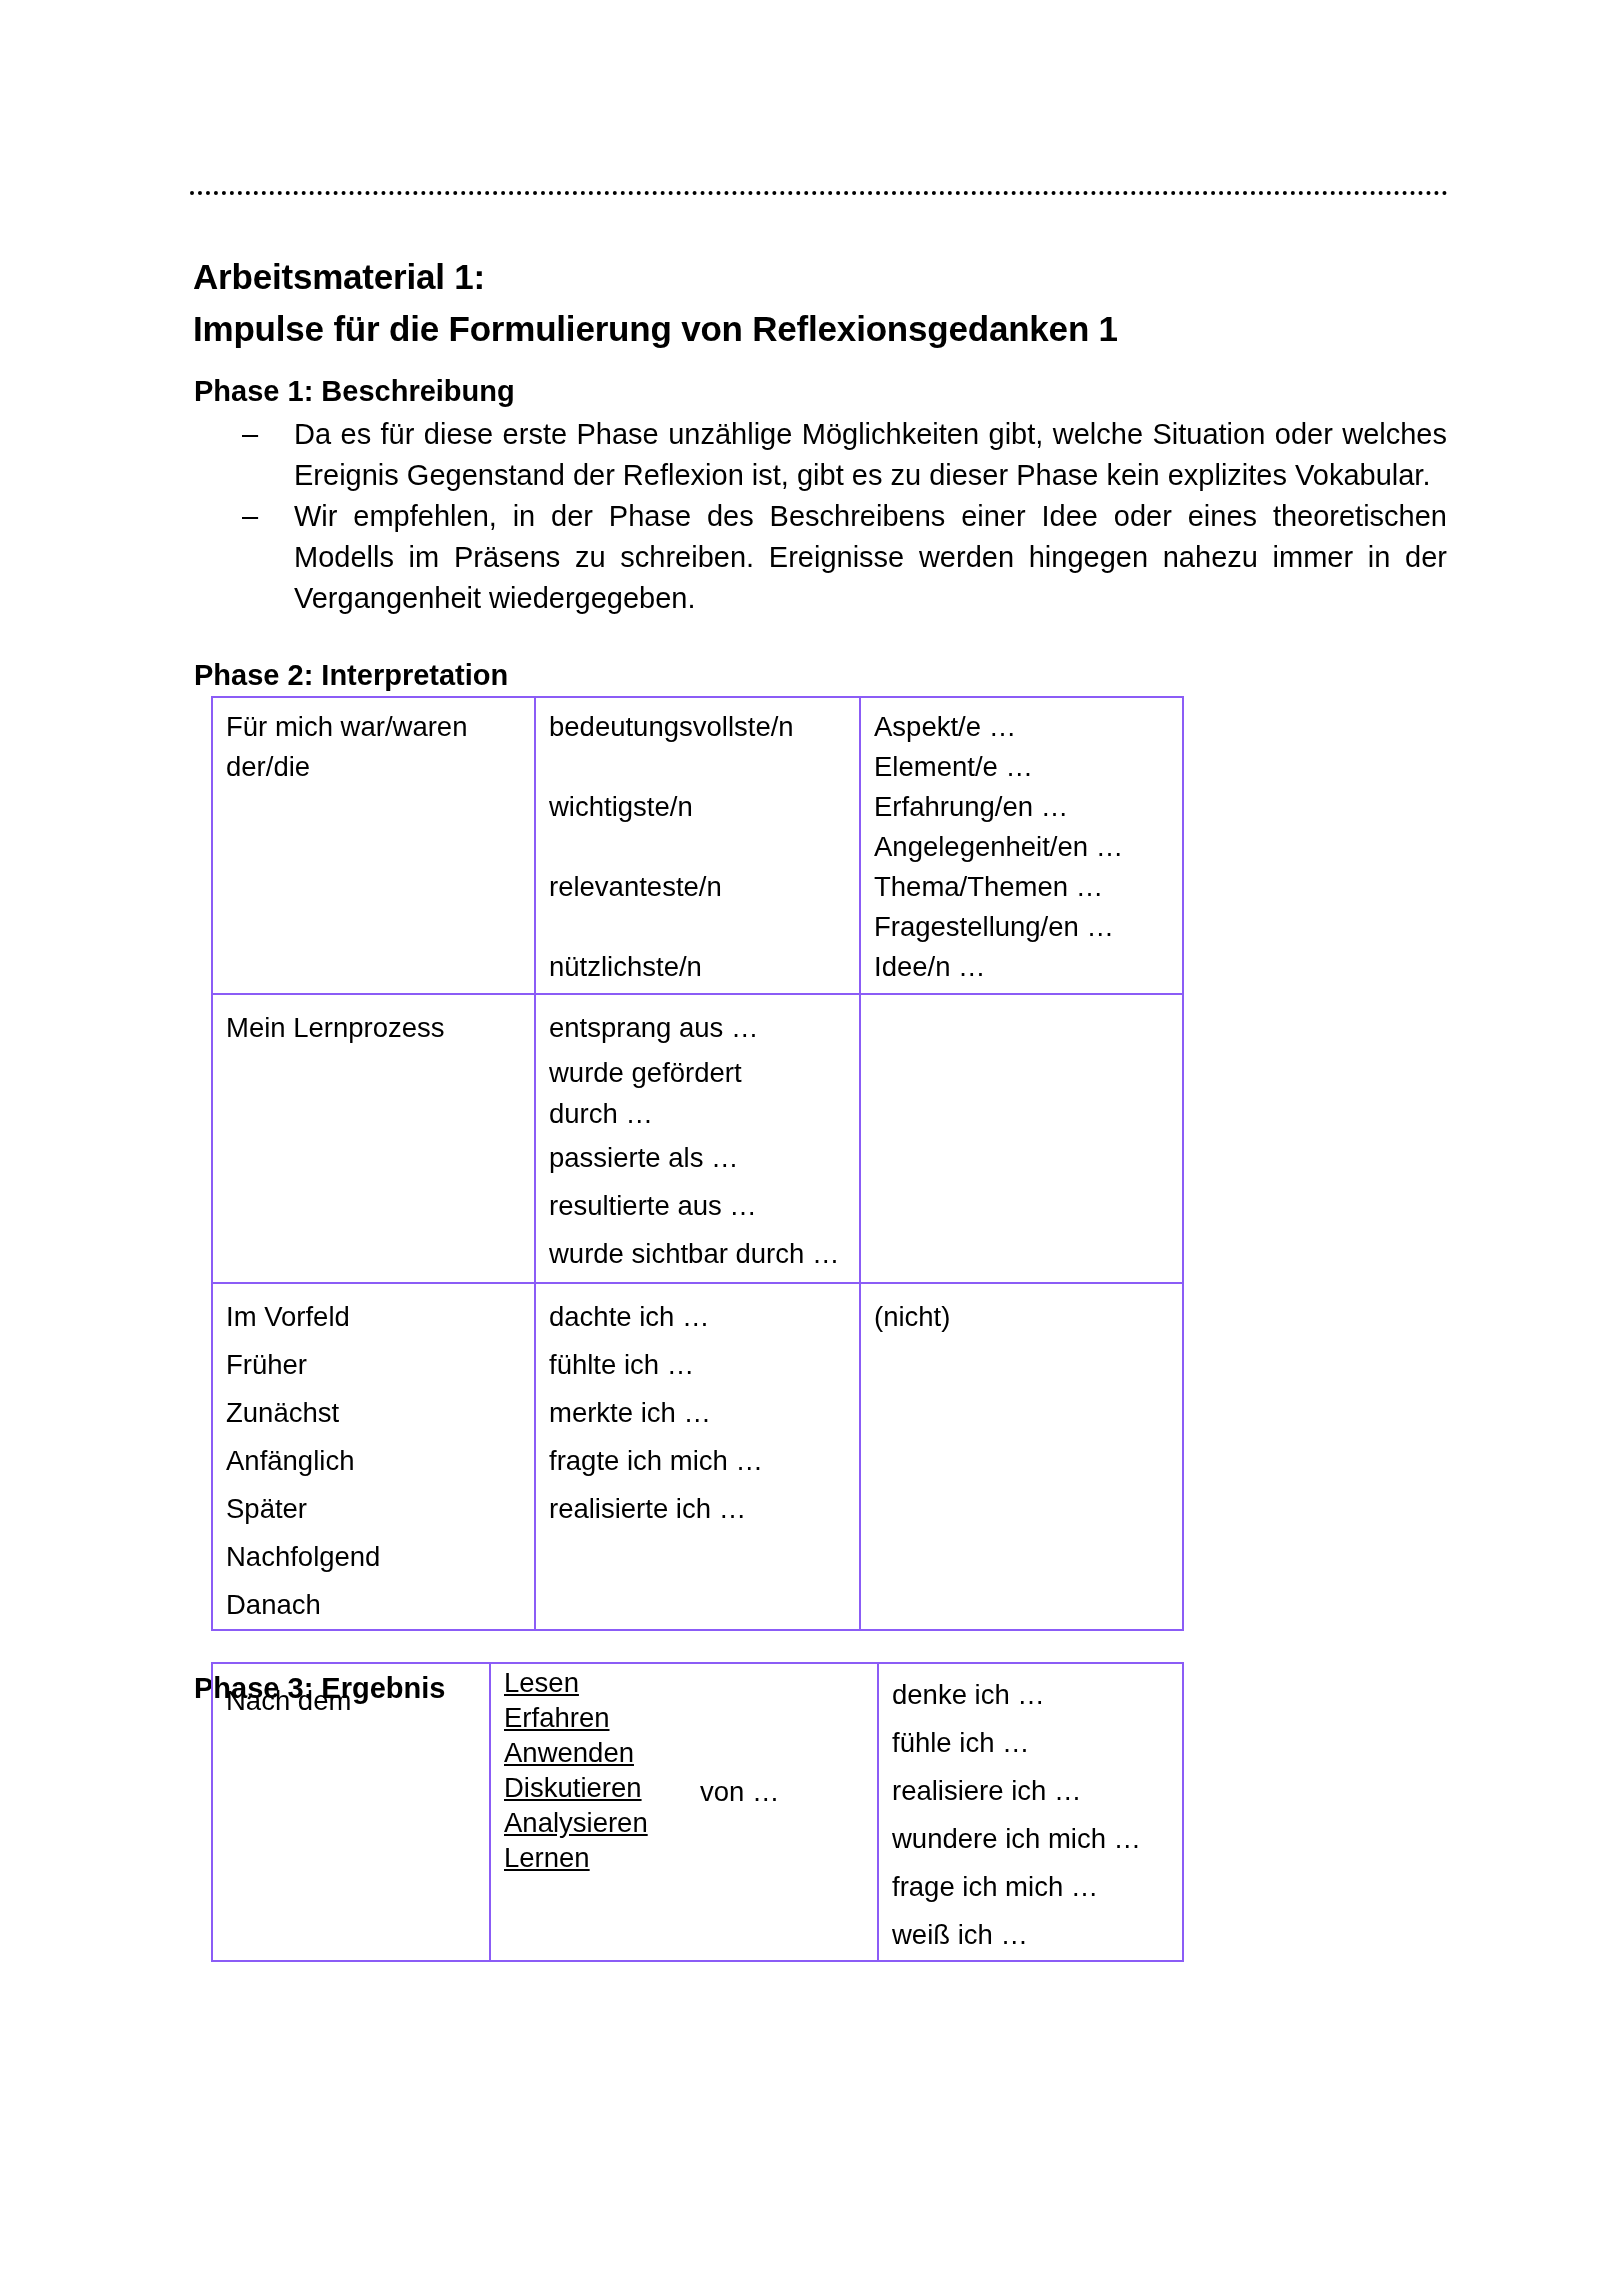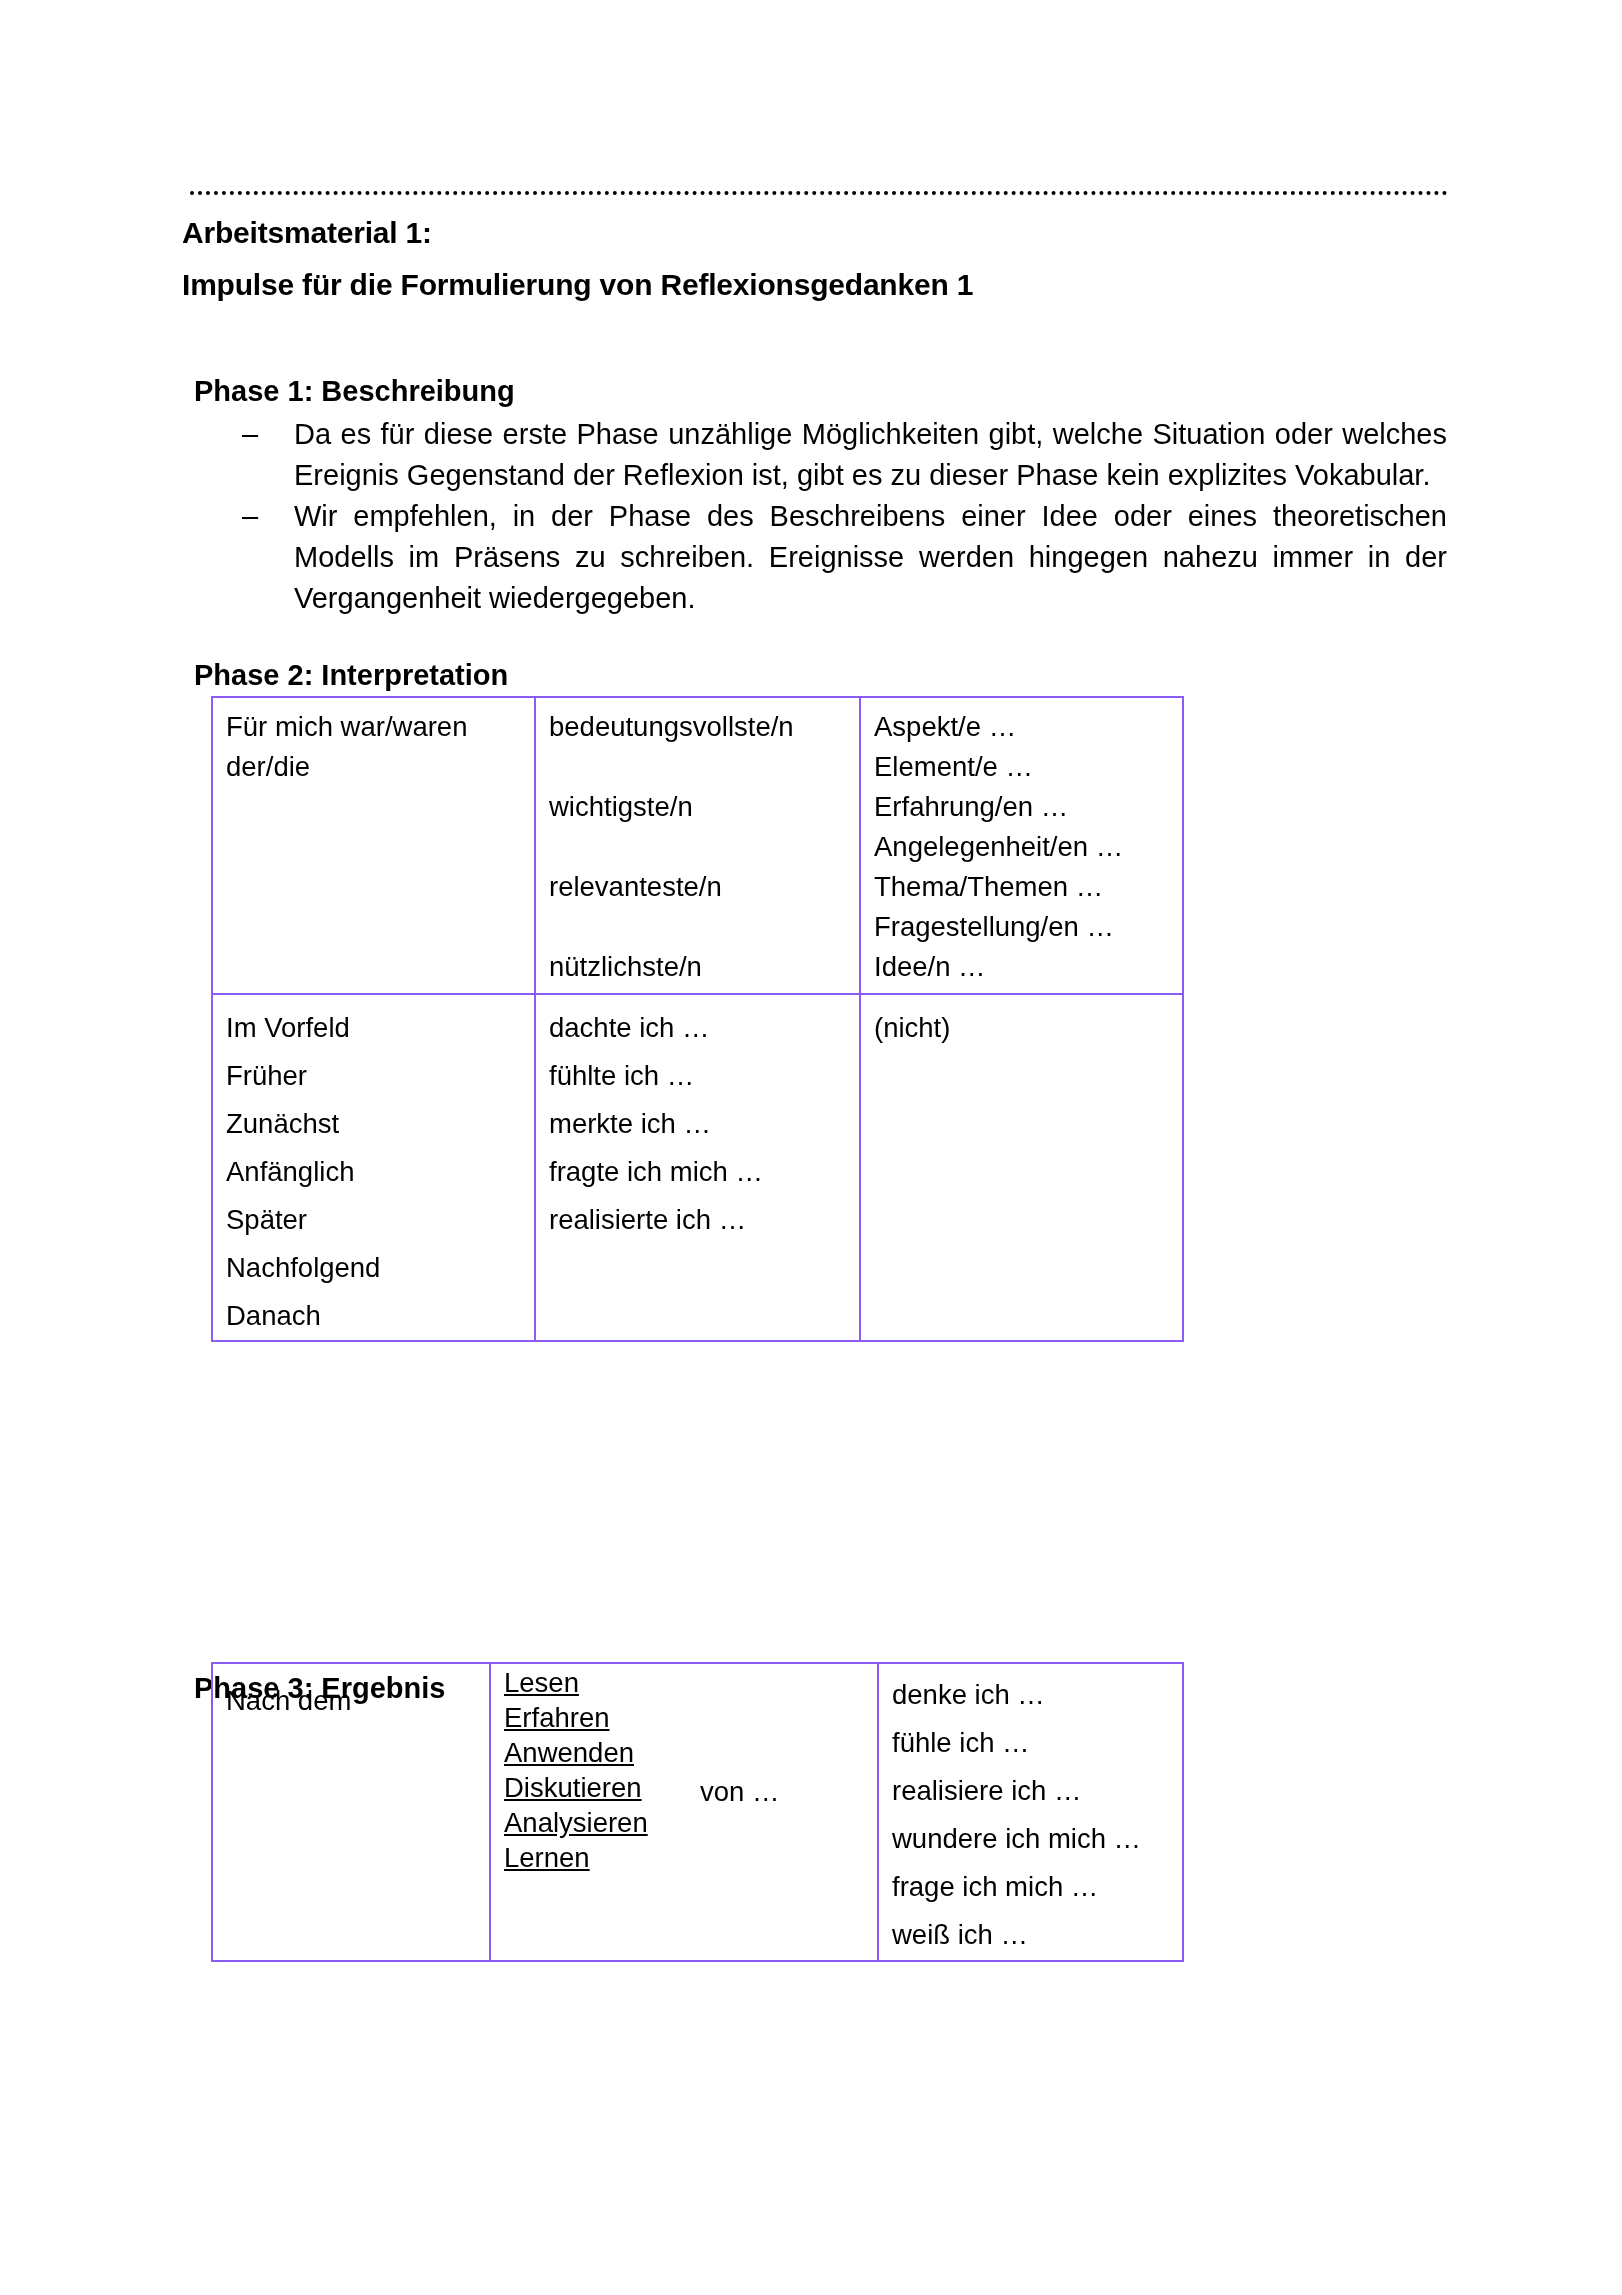--- a/index.html
+++ b/index.html
@@ -1,21 +1,21 @@
 <!DOCTYPE html>
 <html style="font-size:10.5px"><head>
 <meta charset="utf-8">
 <style>
   html, body { margin:0; padding:0; background:#ffffff; }
   body { width:1622px; height:2295px; position:relative; overflow:hidden;
          font-family:"Liberation Sans", sans-serif; color:#000; }
   .abs { position:absolute; }
   .rule { left:190px; top:191px; width:1258px; height:0;
           border-top:4.6px dotted #000; }
-  .title { left:182px; font-weight:bold; font-size:30px; line-height:43px; letter-spacing:-0.2px; }
+  .title { left:193px; font-weight:bold; font-size:35px; line-height:43px; letter-spacing:-0.2px;margin-top:44px; }
   .h2 { left:194px; font-weight:bold; font-size:29px; line-height:35px; }
   .bullets { left:242px; width:1205px; font-size:29px; line-height:41px; }
   .bullet { position:relative; padding-left:52px; text-align:justify; text-align-last:left; }
   .bullet .dash { position:absolute; left:0; top:0; }
   table.grid { position:absolute; left:211px; width:971px; border-collapse:collapse;
                table-layout:fixed; font-size:27.5px; }
   table.grid td { border:2px solid #8b5cf6; vertical-align:top; padding:9.2px 13px 0 13px; }
   .line { display:block; white-space:nowrap; }
   .l62 .line { line-height:40px; }
   .l74 .line { line-height:48px; }
@@ -66,20 +66,34 @@
     <td class="l62">
       <span class="line">Aspekt/e …</span>
       <span class="line">Element/e …</span>
       <span class="line">Erfahrung/en …</span>
       <span class="line">Angelegenheit/en …</span>
       <span class="line">Thema/Themen …</span>
       <span class="line">Fragestellung/en …</span>
       <span class="line">Idee/n …</span>
     </td>
   </tr>
+  <tr style="height:289px;">
+    <td class="l74">
+      <span class="line">Mein Lernprozess</span>
+    </td>
+    <td class="l74">
+      <span class="line">entsprang aus …</span>
+      <span class="line" style="line-height:41px;">wurde gefördert</span>
+      <span class="line" style="line-height:41px;">durch …</span>
+      <span class="line">passierte als …</span>
+      <span class="line">resultierte aus …</span>
+      <span class="line">wurde sichtbar durch …</span>
+    </td>
+    <td></td>
+  </tr>
   <tr style="height:346px;">
     <td class="l74">
       <span class="line">Im Vorfeld</span>
       <span class="line">Früher</span>
       <span class="line">Zunächst</span>
       <span class="line">Anfänglich</span>
       <span class="line">Später</span>
       <span class="line">Nachfolgend</span>
       <span class="line">Danach</span>
     </td>

